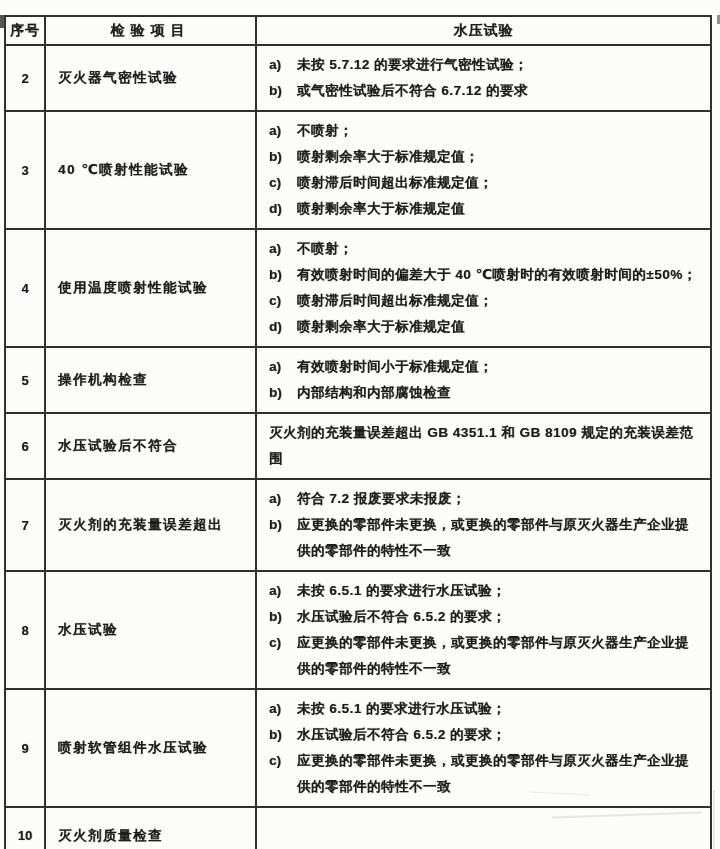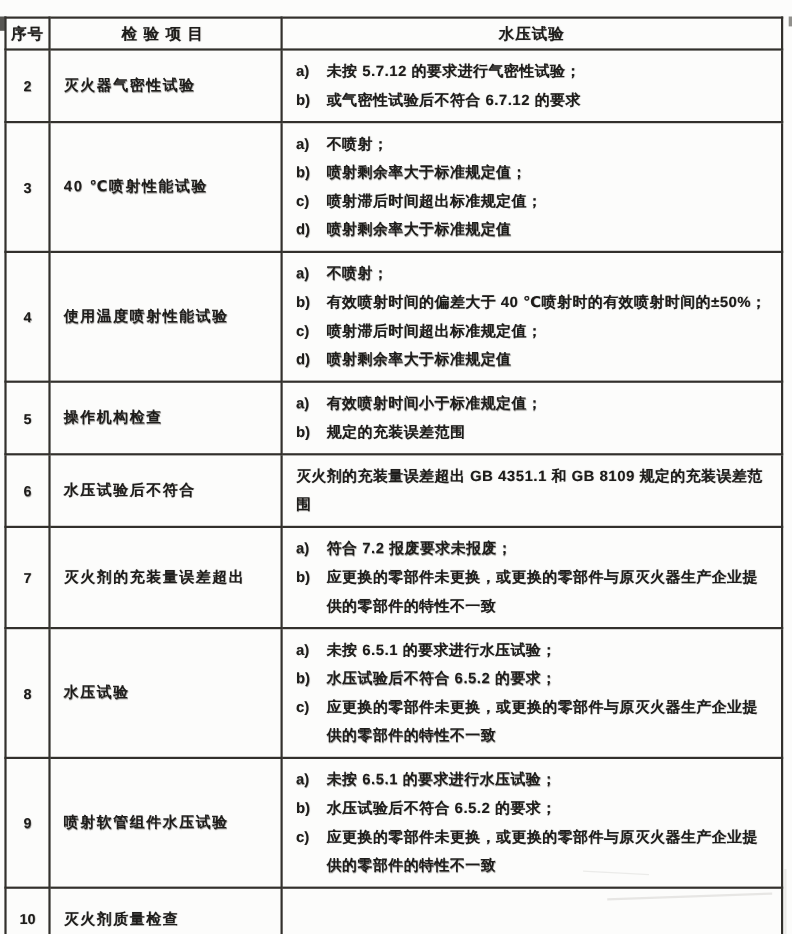--- a/index.html
+++ b/index.html
@@ -189,21 +189,21 @@
         <tr style="height: 52px;">
           <td class="serial-cell">5</td>
           <td class="item-cell">操作机构检查</td>
           <td class="defects-cell">
             <div class="defect-line">
               <span class="defect-label">a)</span>
               <span class="defect-text">有效喷射时间小于标准规定值；</span>
             </div>
             <div class="defect-line">
               <span class="defect-label">b)</span>
-              <span class="defect-text">规定的充装误差范围</span>
+              <span class="defect-text">内部结构和内部腐蚀检查</span>
             </div>
           </td>
         </tr>
         <tr style="height: 30px;">
           <td class="serial-cell">6</td>
           <td class="item-cell">水压试验后不符合</td>
           <td class="defects-cell">
             <div class="defect-line">
               <span class="defect-text">灭火剂的充装量误差超出 GB 4351.1 和 GB 8109 规定的充装误差范围</span>
             </div>

